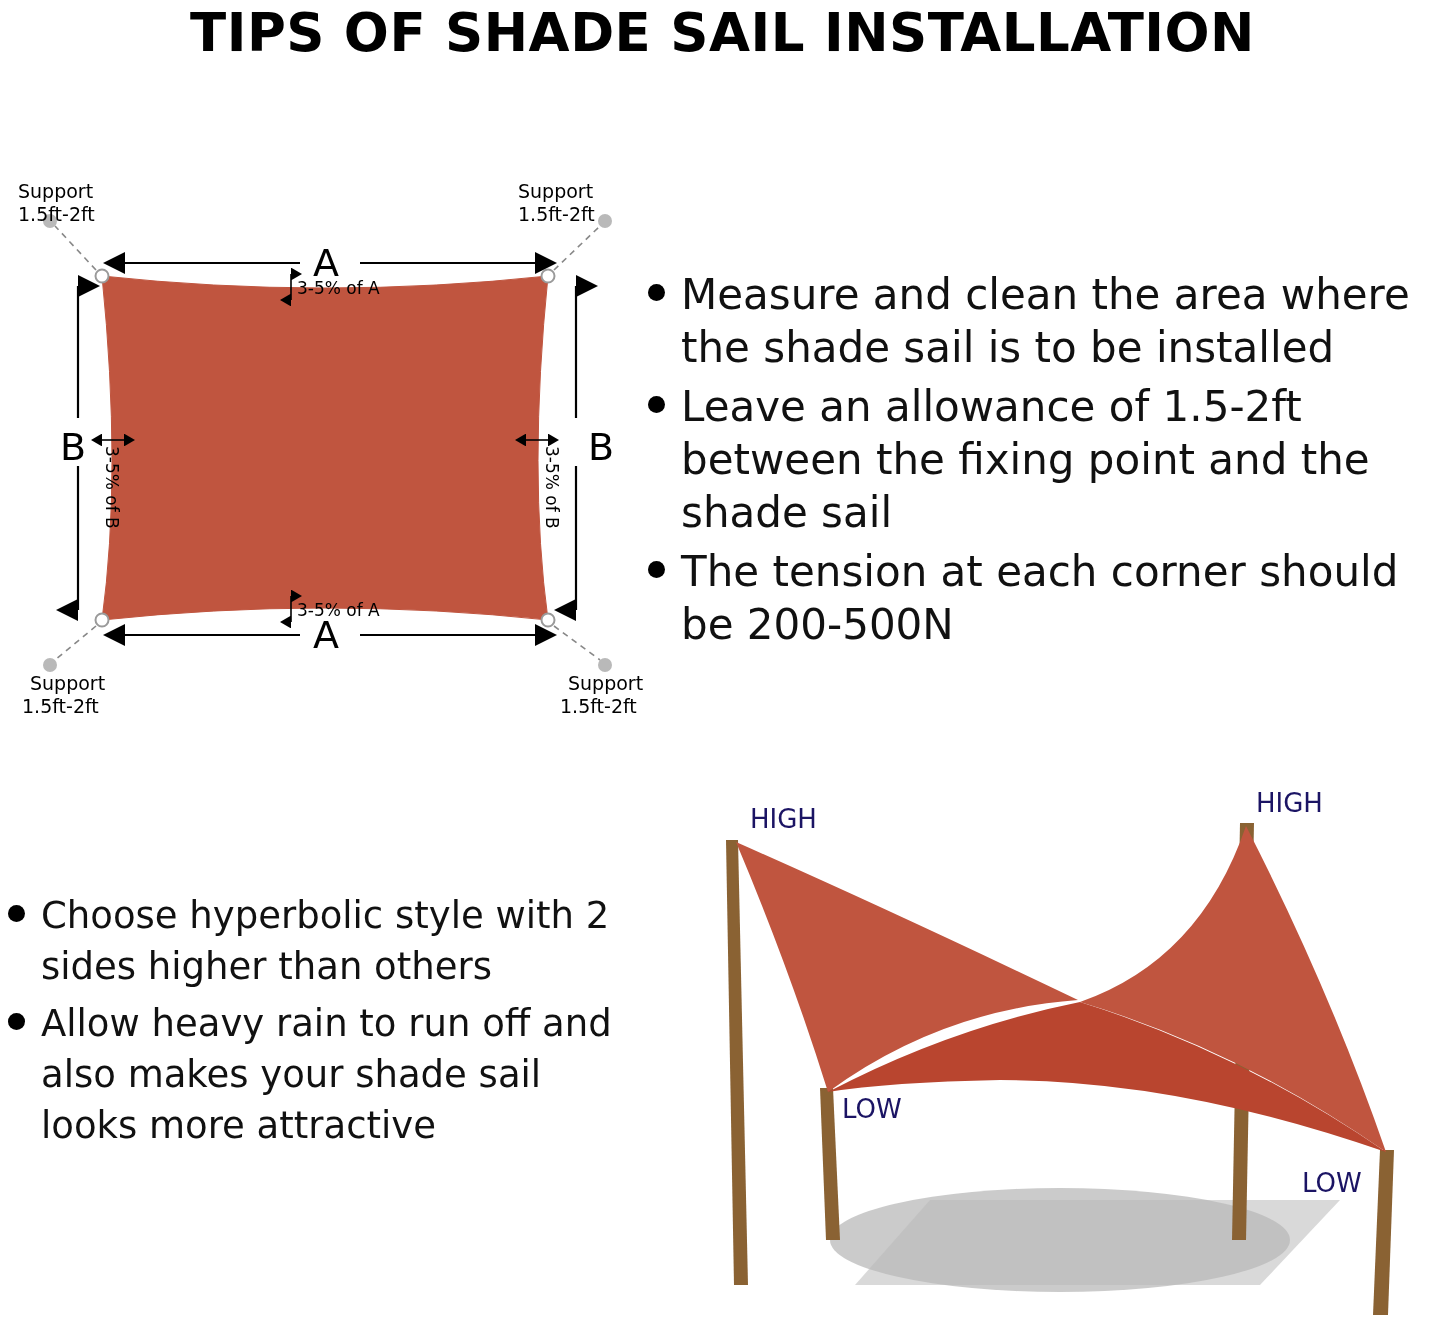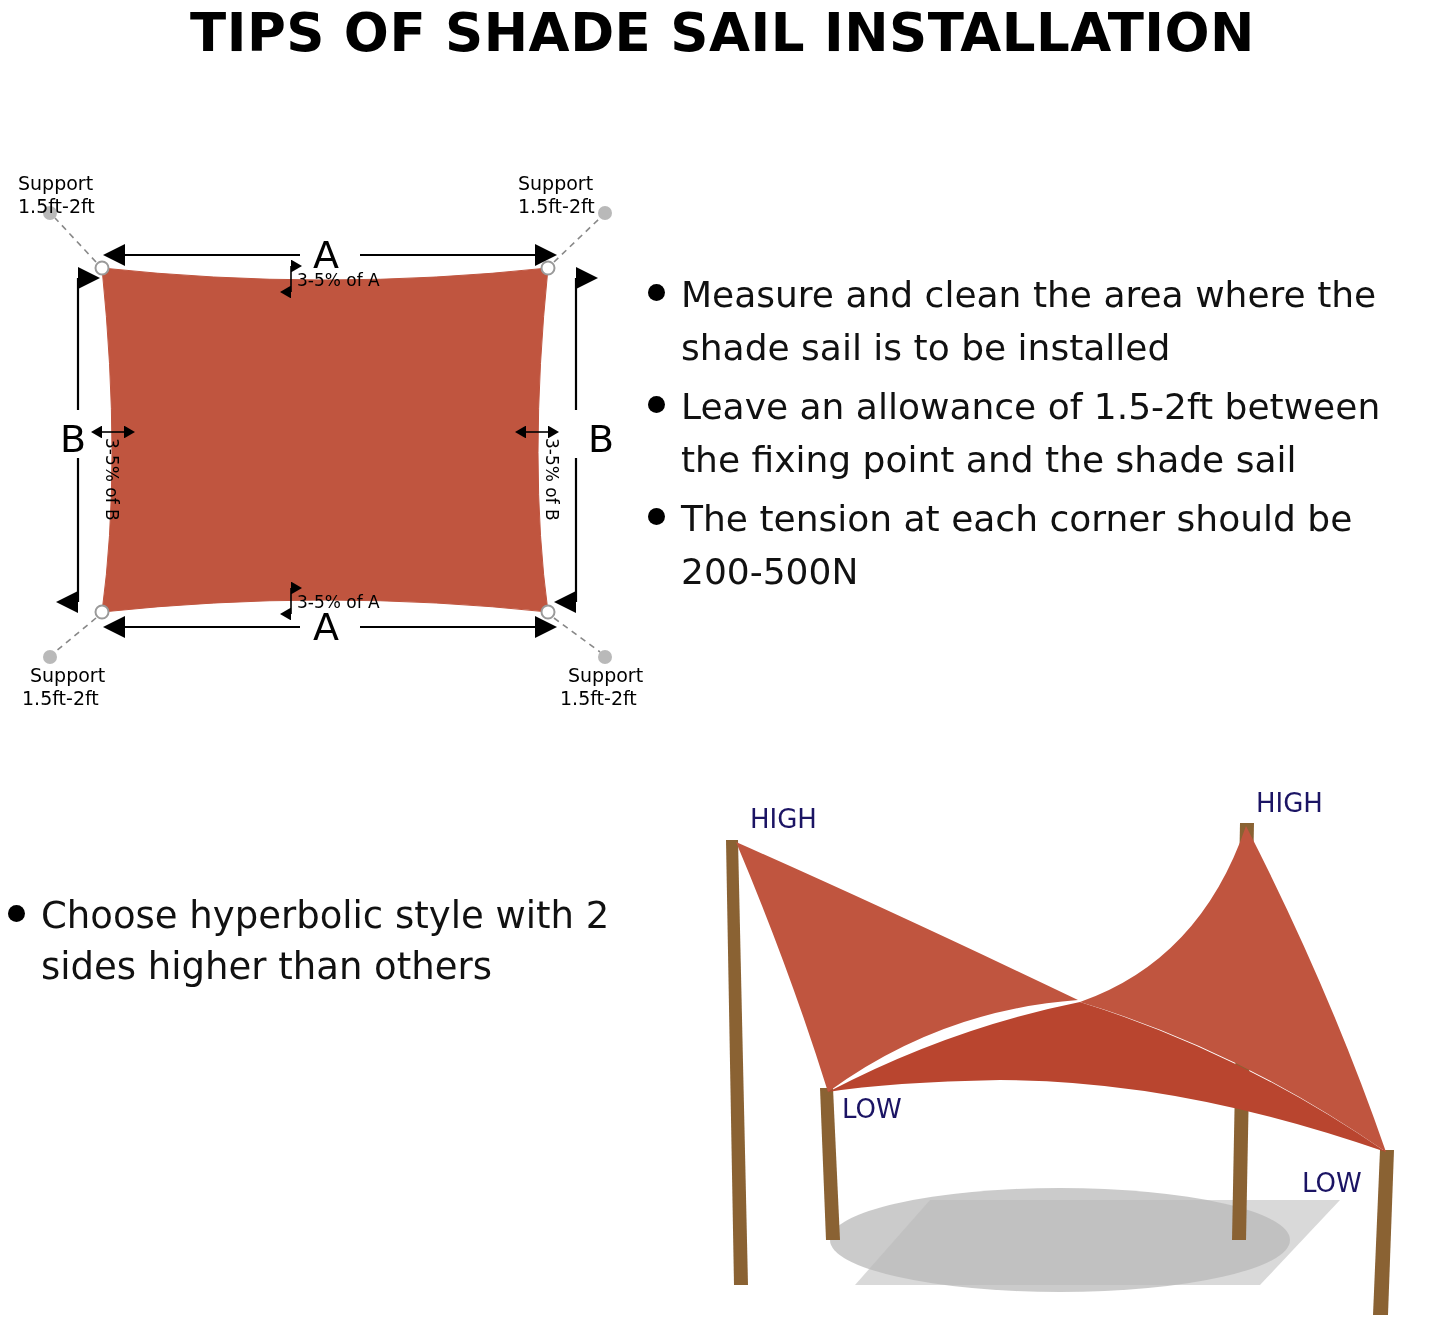--- a/index.html
+++ b/index.html
@@ -27,21 +27,21 @@
     font-weight: bold;
     font-size: 53px;
     letter-spacing: 0.5px;
     color: #000000;
   }
 
   
   .top-diagram {
     position: absolute;
     left: 0;
-    top: 140px;
+    top: 148px;
     width: 660px;
     height: 590px;
   }
   .top-diagram svg { display: block; }
 
   
   .top-list {
     position: absolute;
     left: 648px;
     top: 268px;
@@ -56,21 +56,21 @@
     flex: 0 0 auto;
     width: 17px;
     height: 17px;
     border-radius: 50%;
     background: #000000;
     margin-top: 16px;
     margin-right: 16px;
   }
   .bullet-text {
     font-family: "DejaVu Sans", sans-serif;
-    font-size: 36px;
+    font-size: 42px;
     line-height: 53px;
     color: #111111;
     max-width: 760px;
   }
 
   
   .bottom-list {
     position: absolute;
     left: 0px;
     top: 890px;
@@ -224,20 +224,24 @@
     <span class="bullet-dot"></span>
     <span class="bullet-text">The tension at each corner should be 200-500N</span>
   </div>
 </div>
 
 <div class="bottom-list">
   <div class="bullet-row">
     <span class="bullet-dot"></span>
     <span class="bullet-text">Choose hyperbolic style with 2 sides higher than others</span>
   </div>
+  <div class="bullet-row">
+    <span class="bullet-dot"></span>
+    <span class="bullet-text">Allow heavy rain to run off and also makes your shade sail looks more attractive</span>
+  </div>
 </div>
 
 <div class="bottom-diagram">
   <svg width="805" height="539" viewBox="0 0 805 539" xmlns="http://www.w3.org/2000/svg">
 
     <ellipse cx="420" cy="460" rx="230" ry="52" fill="#b9b9b9" opacity="0.75"></ellipse>
     <path d="M215,505 L620,505 L700,420 L290,420 Z" fill="#b9b9b9" opacity="0.55"></path>
 
     <path d="M86,60 L98,60 L108,505 L94,505 Z" fill="#8a6233"></path>
 

